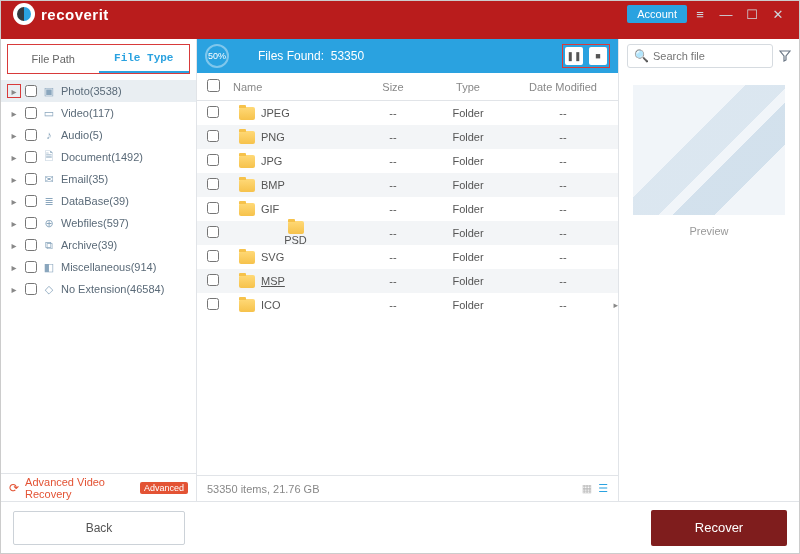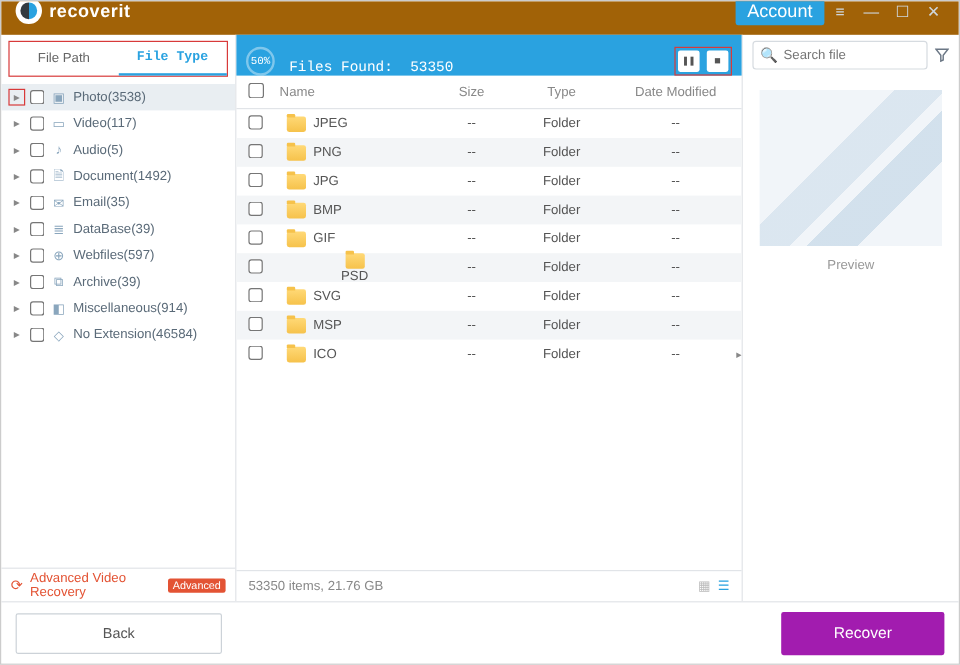--- a/index.html
+++ b/index.html
@@ -1,25 +1,25 @@
 <!DOCTYPE html>
 <html><head>
 <meta charset="utf-8">
 <style>
   * { box-sizing: border-box; margin: 0; padding: 0; }
   body { font-family: "Segoe UI", Arial, sans-serif; font-size: 12px; color: #555; background: #fff; width: 800px; height: 554px; overflow: hidden; border: 1px solid #ccc; }
   .app { width: 100%; height: 100%; display: flex; flex-direction: column; }
 
   
-  .titlebar { height: 28px; background: #a16207; display: flex; align-items: center; padding: 0 8px 12px 12px; color: #fff; }
+  .titlebar { height: 38px; background: #b91c1c; display: flex; align-items: center; padding: 0 8px 12px 12px; color: #fff; }
   .logo { display: flex; align-items: center; gap: 6px; font-size: 15px; font-weight: 600; letter-spacing: .5px; }
   .logo-mark { width: 22px; height: 22px; background: #fff; border-radius: 50%; position: relative; overflow: hidden; }
   .logo-mark::before { content: ""; position: absolute; inset: 4px; border-radius: 50%; background: conic-gradient(#2aa2e0 0 180deg, #333a3f 0 360deg); }
   .title-spacer { flex: 1; }
-  .acct-btn { background: #2aa2e0; color: #fff; font-size: 15px; padding: 3px 10px; border-radius: 2px; cursor: pointer; }
+  .acct-btn { background: #2aa2e0; color: #fff; font-size: 11px; padding: 3px 10px; border-radius: 2px; cursor: pointer; }
   .title-ico { width: 26px; height: 26px; display: flex; align-items: center; justify-content: center; color: #cfd6db; font-size: 13px; cursor: pointer; }
 
   
   .main { flex: 1; display: flex; min-height: 0; }
 
   
   .sidebar { width: 196px; border-right: 1px solid #e1e4e8; display: flex; flex-direction: column; }
   .side-tabs { display: flex; height: 30px; border: 1px solid #d83a3a; margin: 5px 6px 2px 6px; }
   .side-tab { flex: 1; display: flex; align-items: center; justify-content: center; font-size: 11px; color: #666; cursor: pointer; }
   .side-tab.active { color: #2aa2e0; border-bottom: 2px solid #2aa2e0; font-weight: 600; font-family: Liberation Mono, monospace; }
@@ -32,21 +32,21 @@
   .cat-ico { width: 16px; height: 14px; display: flex; align-items: center; justify-content: center; color: #8aa6bd; font-size: 11px; }
   .tree-label { color: #5a6a78; font-size: 11px; white-space: nowrap; }
 
   .avr { height: 28px; border-top: 1px solid #e1e4e8; display: flex; align-items: center; padding: 0 8px; gap: 6px; }
   .avr-ico { color: #e35334; font-size: 12px; }
   .avr-text { color: #e35334; font-size: 11px; cursor: pointer; }
   .avr-badge { background: #e35334; color: #fff; font-size: 9px; padding: 1px 4px; border-radius: 2px; }
 
   
   .center { flex: 1; display: flex; flex-direction: column; border-right: 1px solid #e1e4e8; min-height: 0; }
-  .scanbar { height: 34px; background: #2aa2e0; color: #fff; display: flex; align-items: flex-end; gap: 12px; padding: 0 8px; font-family: Liberation Mono, monospace; }
+  .scanbar { height: 34px; background: #2aa2e0; color: #fff; display: flex; align-items: center; gap: 29px; padding: 0 8px; }
   .pct-ring { width: 24px; height: 24px; border-radius: 50%; border: 2px solid rgba(255,255,255,.4); display: flex; align-items: center; justify-content: center; font-size: 9px; }
   .scan-text { font-size: 12px; }
   .scan-spacer { flex: 1; }
   .mediactrl { display: flex; gap: 6px; padding: 2px; border: 1px solid #d83a3a; }
   .mediactrl .btn { width: 18px; height: 18px; background: #fff; color: #555; display: flex; align-items: center; justify-content: center; font-size: 9px; border-radius: 2px; cursor: pointer; }
 
   .thead { height: 28px; display: flex; align-items: center; border-bottom: 1px solid #e1e4e8; padding-left: 10px; font-size: 11px; color: #888; }
   .col-chk { width: 22px; }
   .col-name { flex: 1; padding-left: 4px; }
   .col-size { width: 70px; text-align: center; }
@@ -74,21 +74,21 @@
   .preview-box::before { content:""; position:absolute; inset:0; background:
       linear-gradient(135deg, transparent 60%, rgba(120,165,200,.25) 60% 75%, transparent 75%),
       linear-gradient(135deg, transparent 40%, rgba(120,165,200,.18) 40% 55%, transparent 55%);
   }
   .preview-label { text-align:center; color:#999; font-size:11px; margin-top:10px; }
 
   
   .footer { height: 52px; border-top: 1px solid #e1e4e8; display: flex; align-items: center; padding: 0 12px; gap: 10px; }
   .back-btn { width: 172px; height: 34px; border: 1px solid #ccd2d8; display:flex; align-items:center; justify-content:center; font-size: 12px; color:#555; cursor:pointer; border-radius:2px; }
   .foot-spacer { flex:1; }
-  .recover-btn { width: 136px; height: 36px; background: #a21caf; color:#fff; display:flex; align-items:center; justify-content:center; font-size: 13px; cursor:pointer; border-radius:2px; }
+  .recover-btn { width: 136px; height: 36px; background: #7f1d1d; color:#fff; display:flex; align-items:center; justify-content:center; font-size: 13px; cursor:pointer; border-radius:2px; }
 
   svg { display:block; }
 </style>
 </head>
 <body>
 
 <div class="app">
 
   <div class="titlebar">
     <div class="logo">
@@ -268,21 +268,21 @@
             <div class="col-name" style="display:flex;align-items:center;">
               <span class="folder-ico"></span>
               <span>SVG</span>
             </div>
             <div class="col-size">--</div>
             <div class="col-type">Folder</div>
             <div class="col-date">--</div>
           </div>
           <div class="row">
             <div class="col-chk"><input type="checkbox" style=""></div>
-            <div class="col-name" style="display:flex;align-items:center;">
+            <div class="col-name" style="display:flex;align-items:center;text-decoration:underline;">
               <span class="folder-ico"></span>
               <span>MSP</span>
             </div>
             <div class="col-size">--</div>
             <div class="col-type">Folder</div>
             <div class="col-date">--</div>
           </div>
           <div class="row">
             <div class="col-chk"><input type="checkbox" style=""></div>
             <div class="col-name" style="display:flex;align-items:center;">

